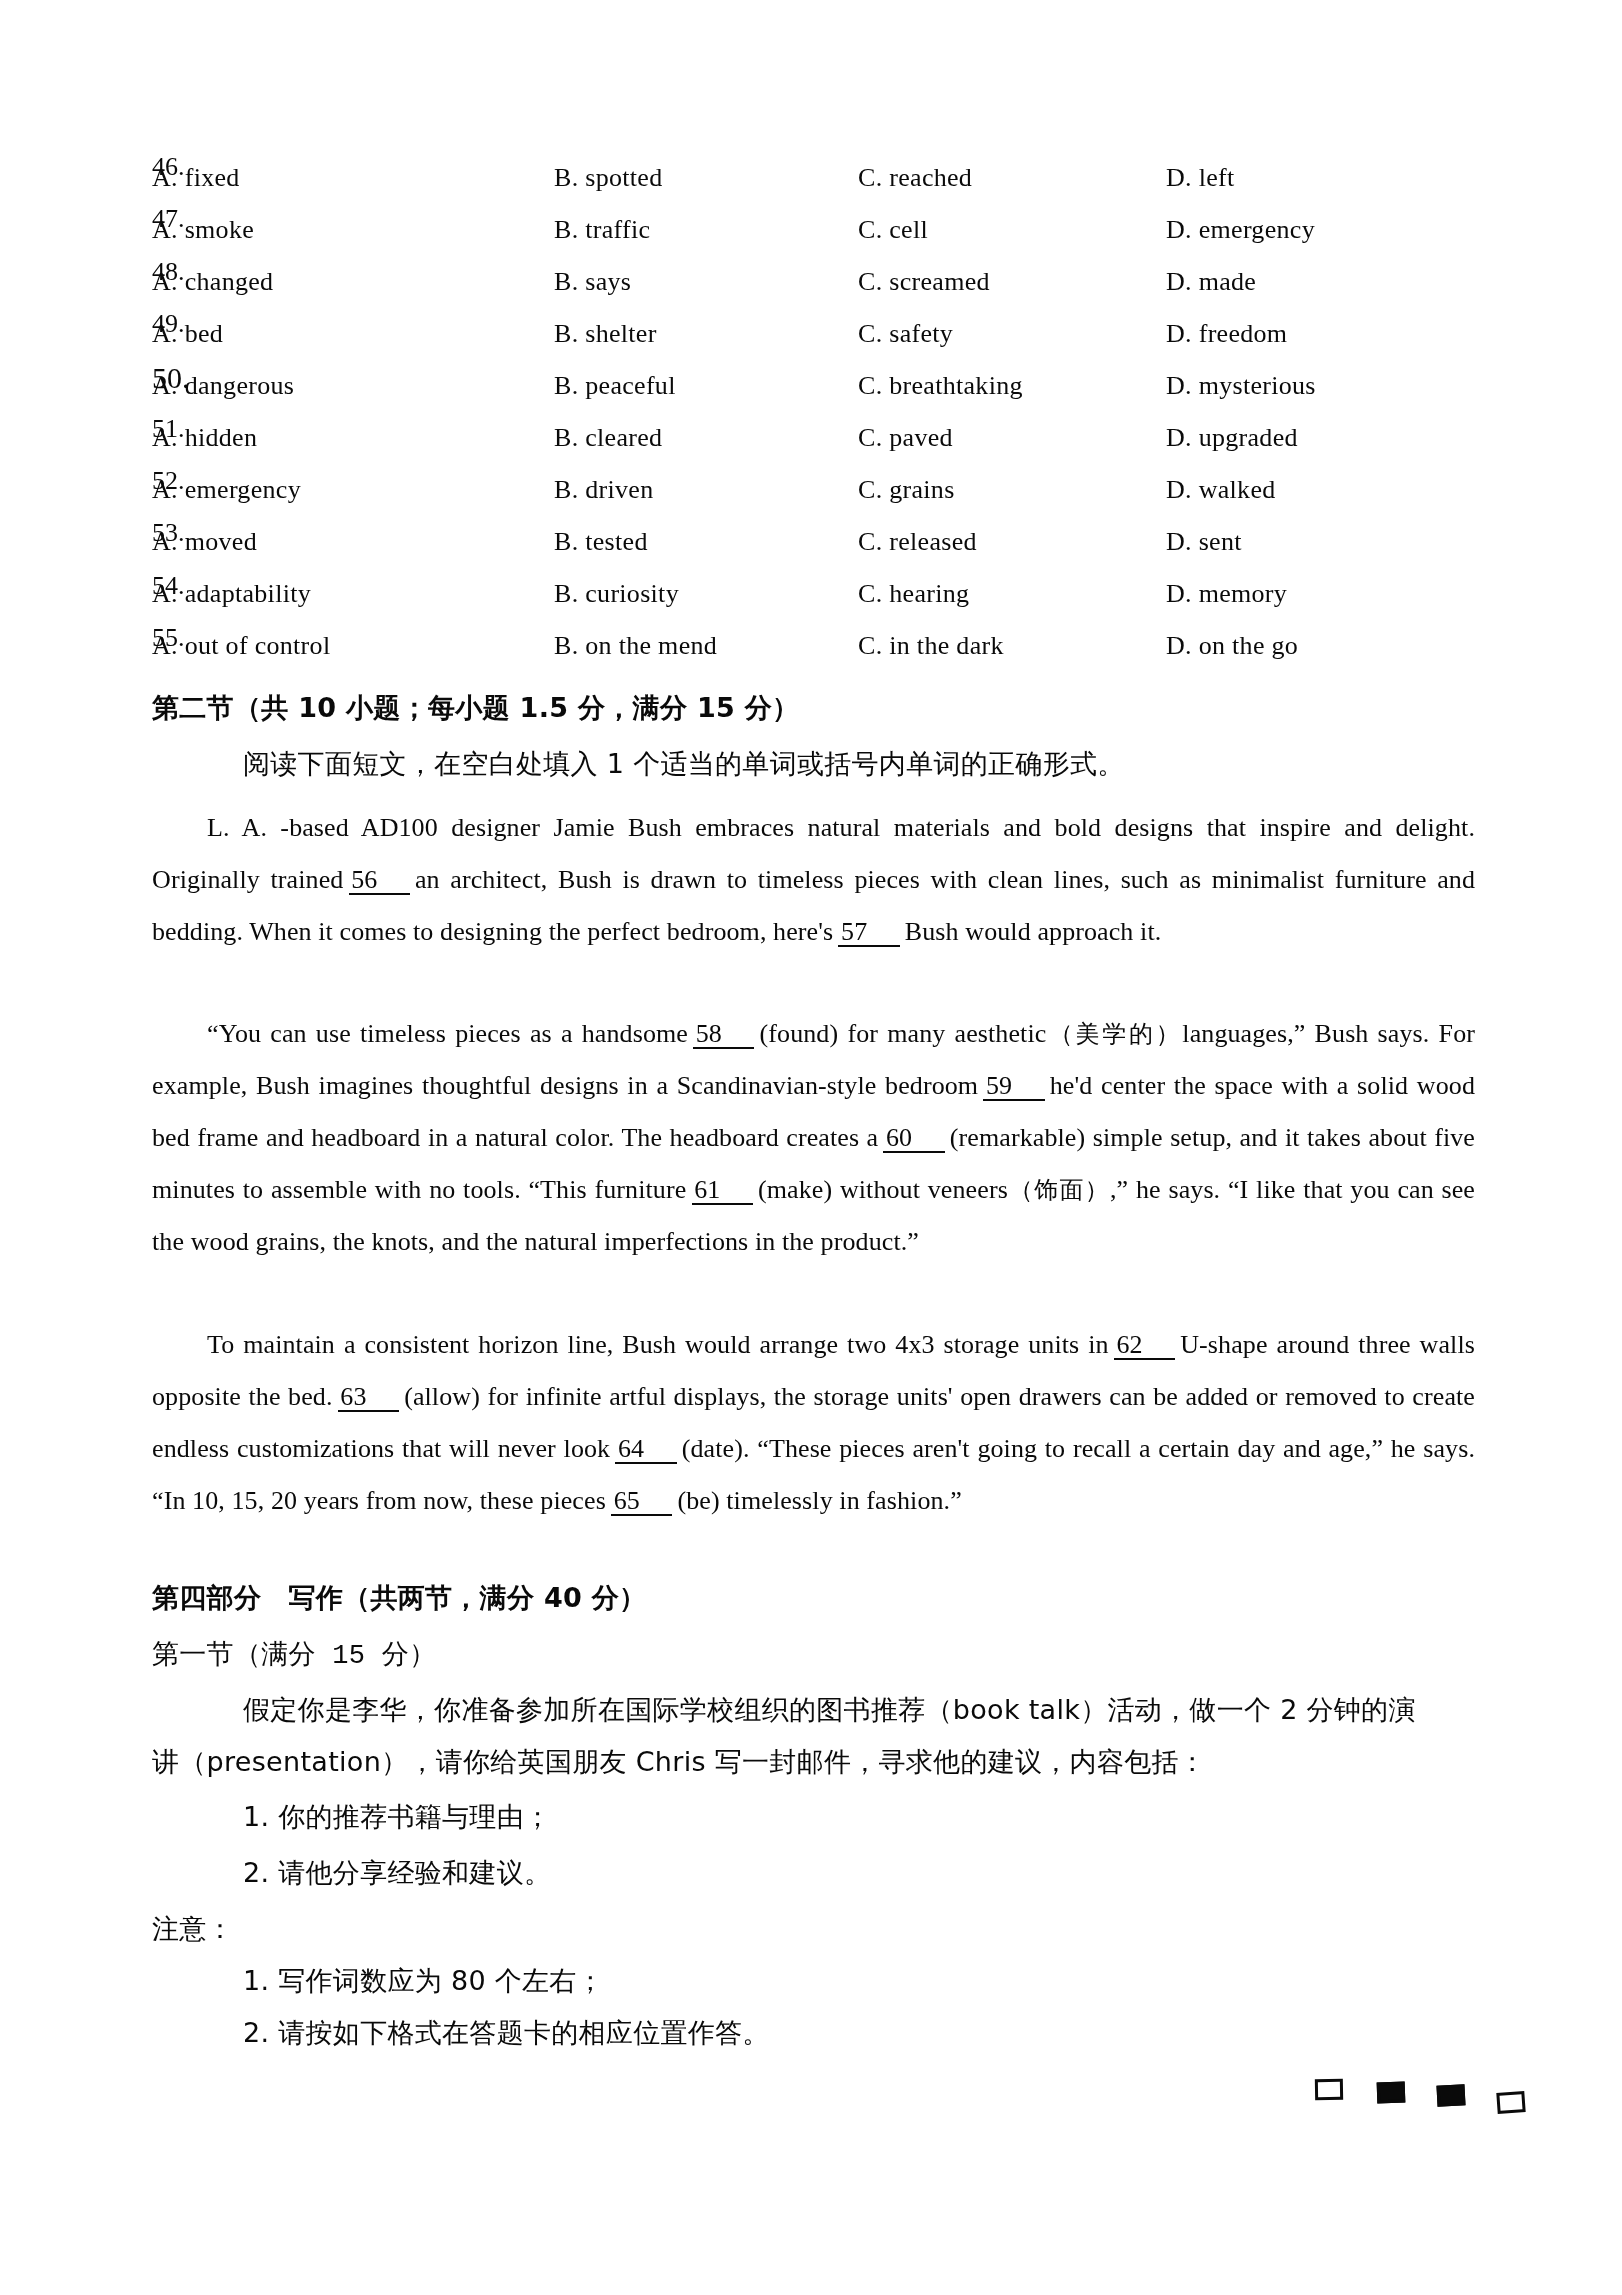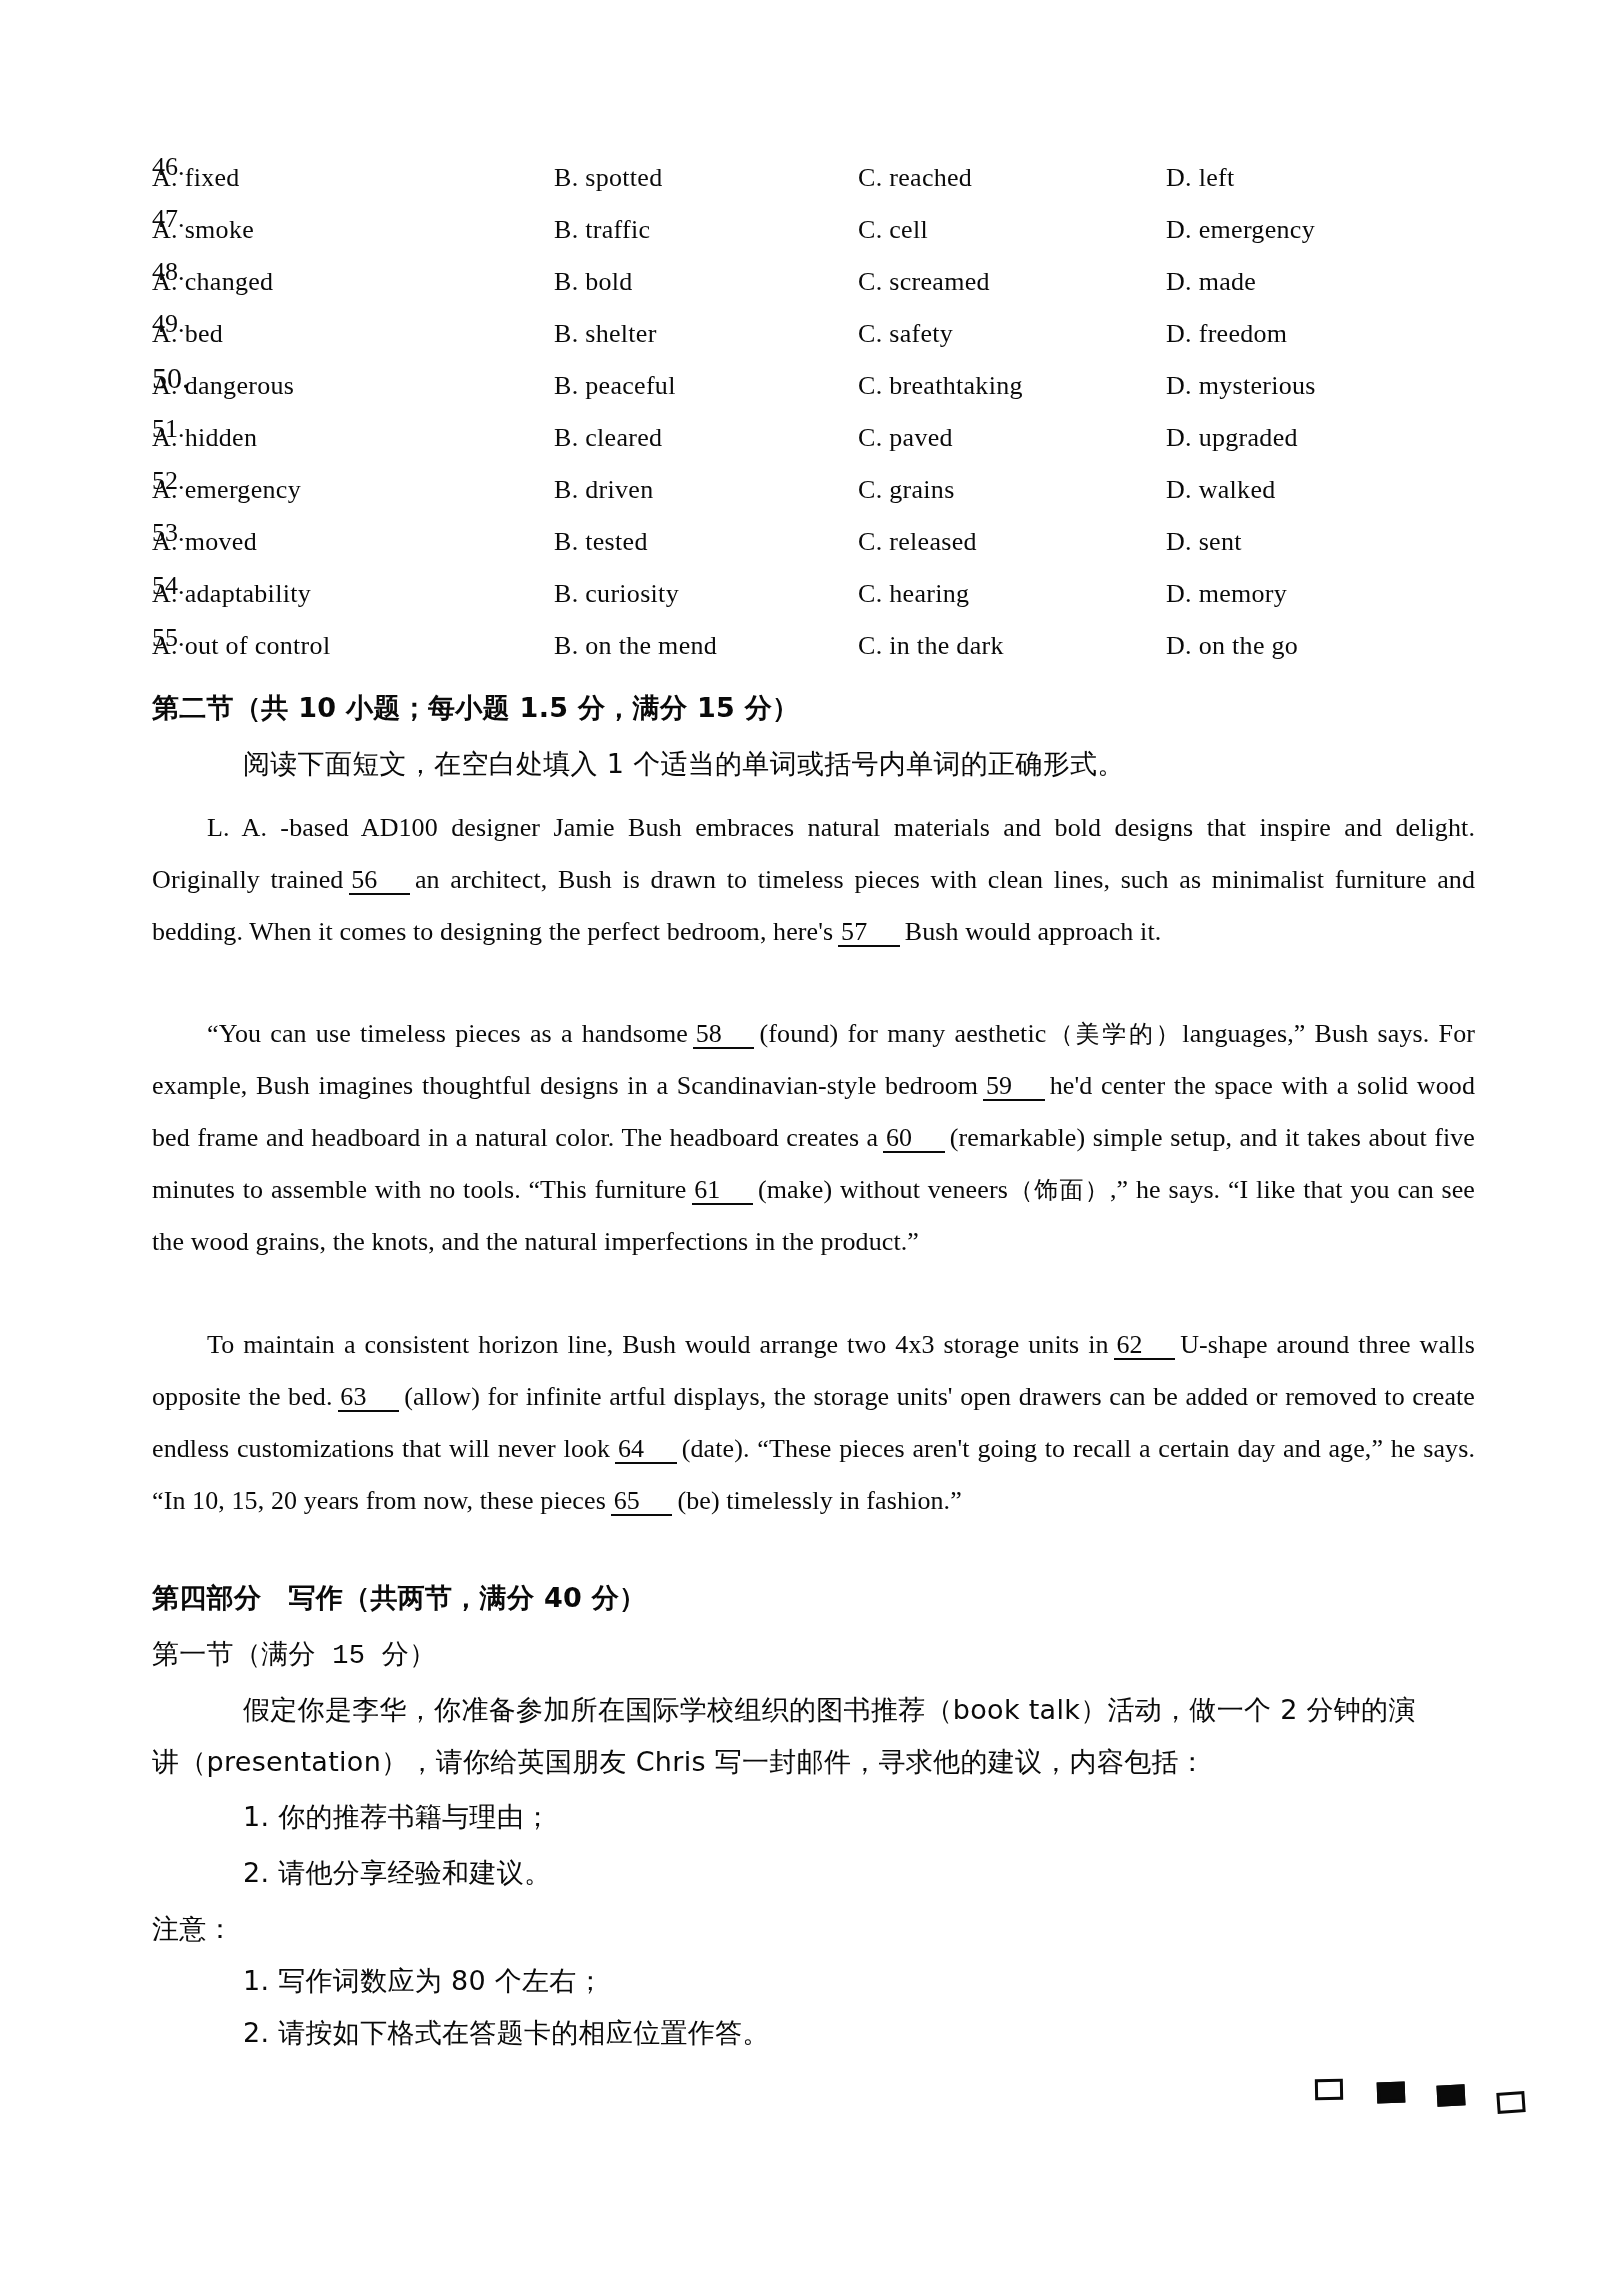--- a/index.html
+++ b/index.html
@@ -131,21 +131,21 @@
       <span class="col col-d">D. left</span>
     </div>
     <div class="cloze-row">
       <span class="col col-a">A. smoke</span>
       <span class="col col-b">B. traffic</span>
       <span class="col col-c">C. cell</span>
       <span class="col col-d">D. emergency</span>
     </div>
     <div class="cloze-row">
       <span class="col col-a">A. changed</span>
-      <span class="col col-b">B. bold</span>
+      <span class="col col-b">B. says</span>
       <span class="col col-c">C. screamed</span>
       <span class="col col-d">D. made</span>
     </div>
     <div class="cloze-row">
       <span class="col col-a">A. bed</span>
       <span class="col col-b">B. shelter</span>
       <span class="col col-c">C. safety</span>
       <span class="col col-d">D. freedom</span>
     </div>
     <div class="cloze-row">

